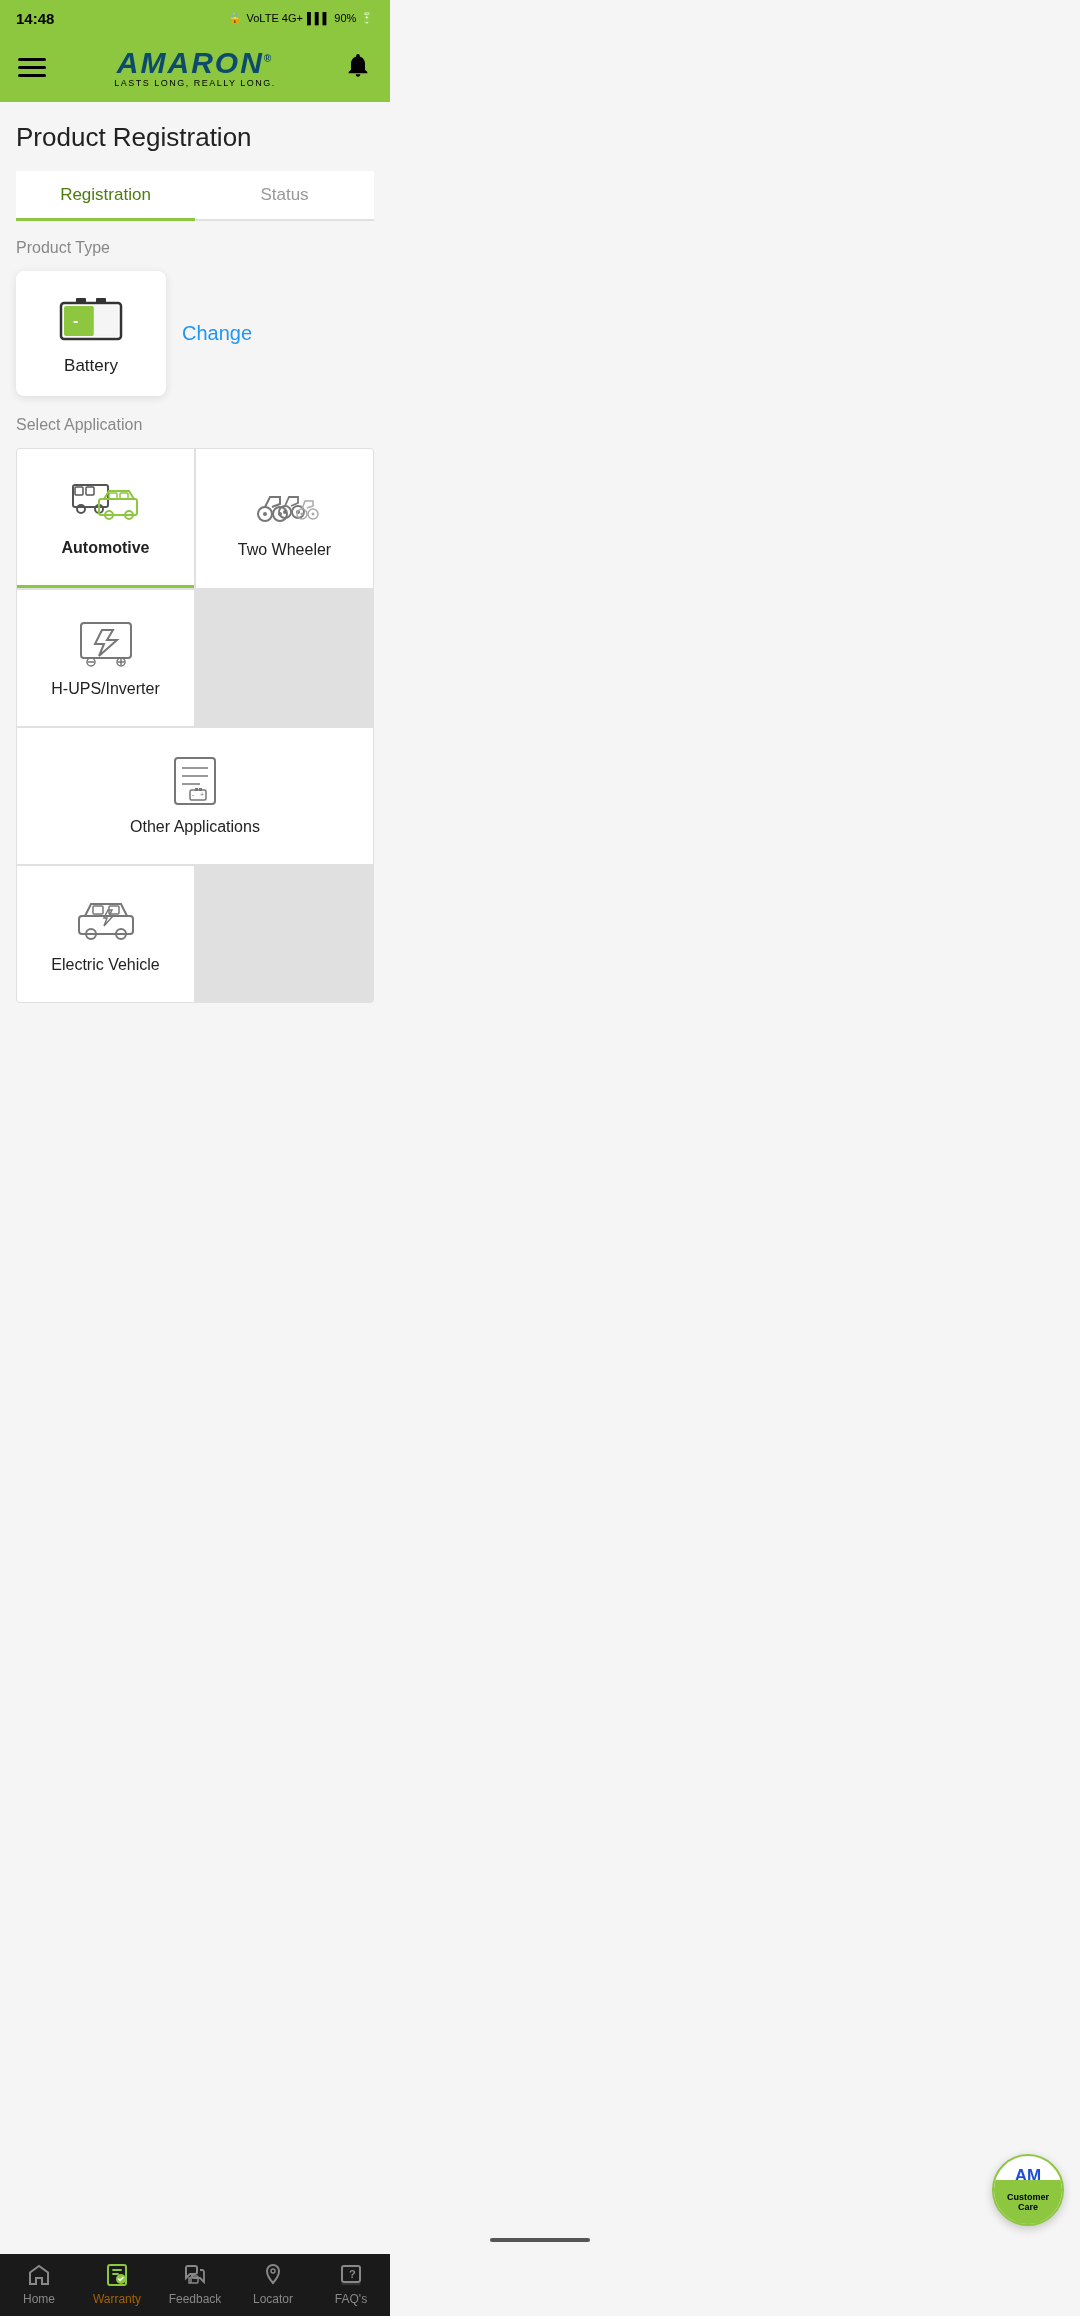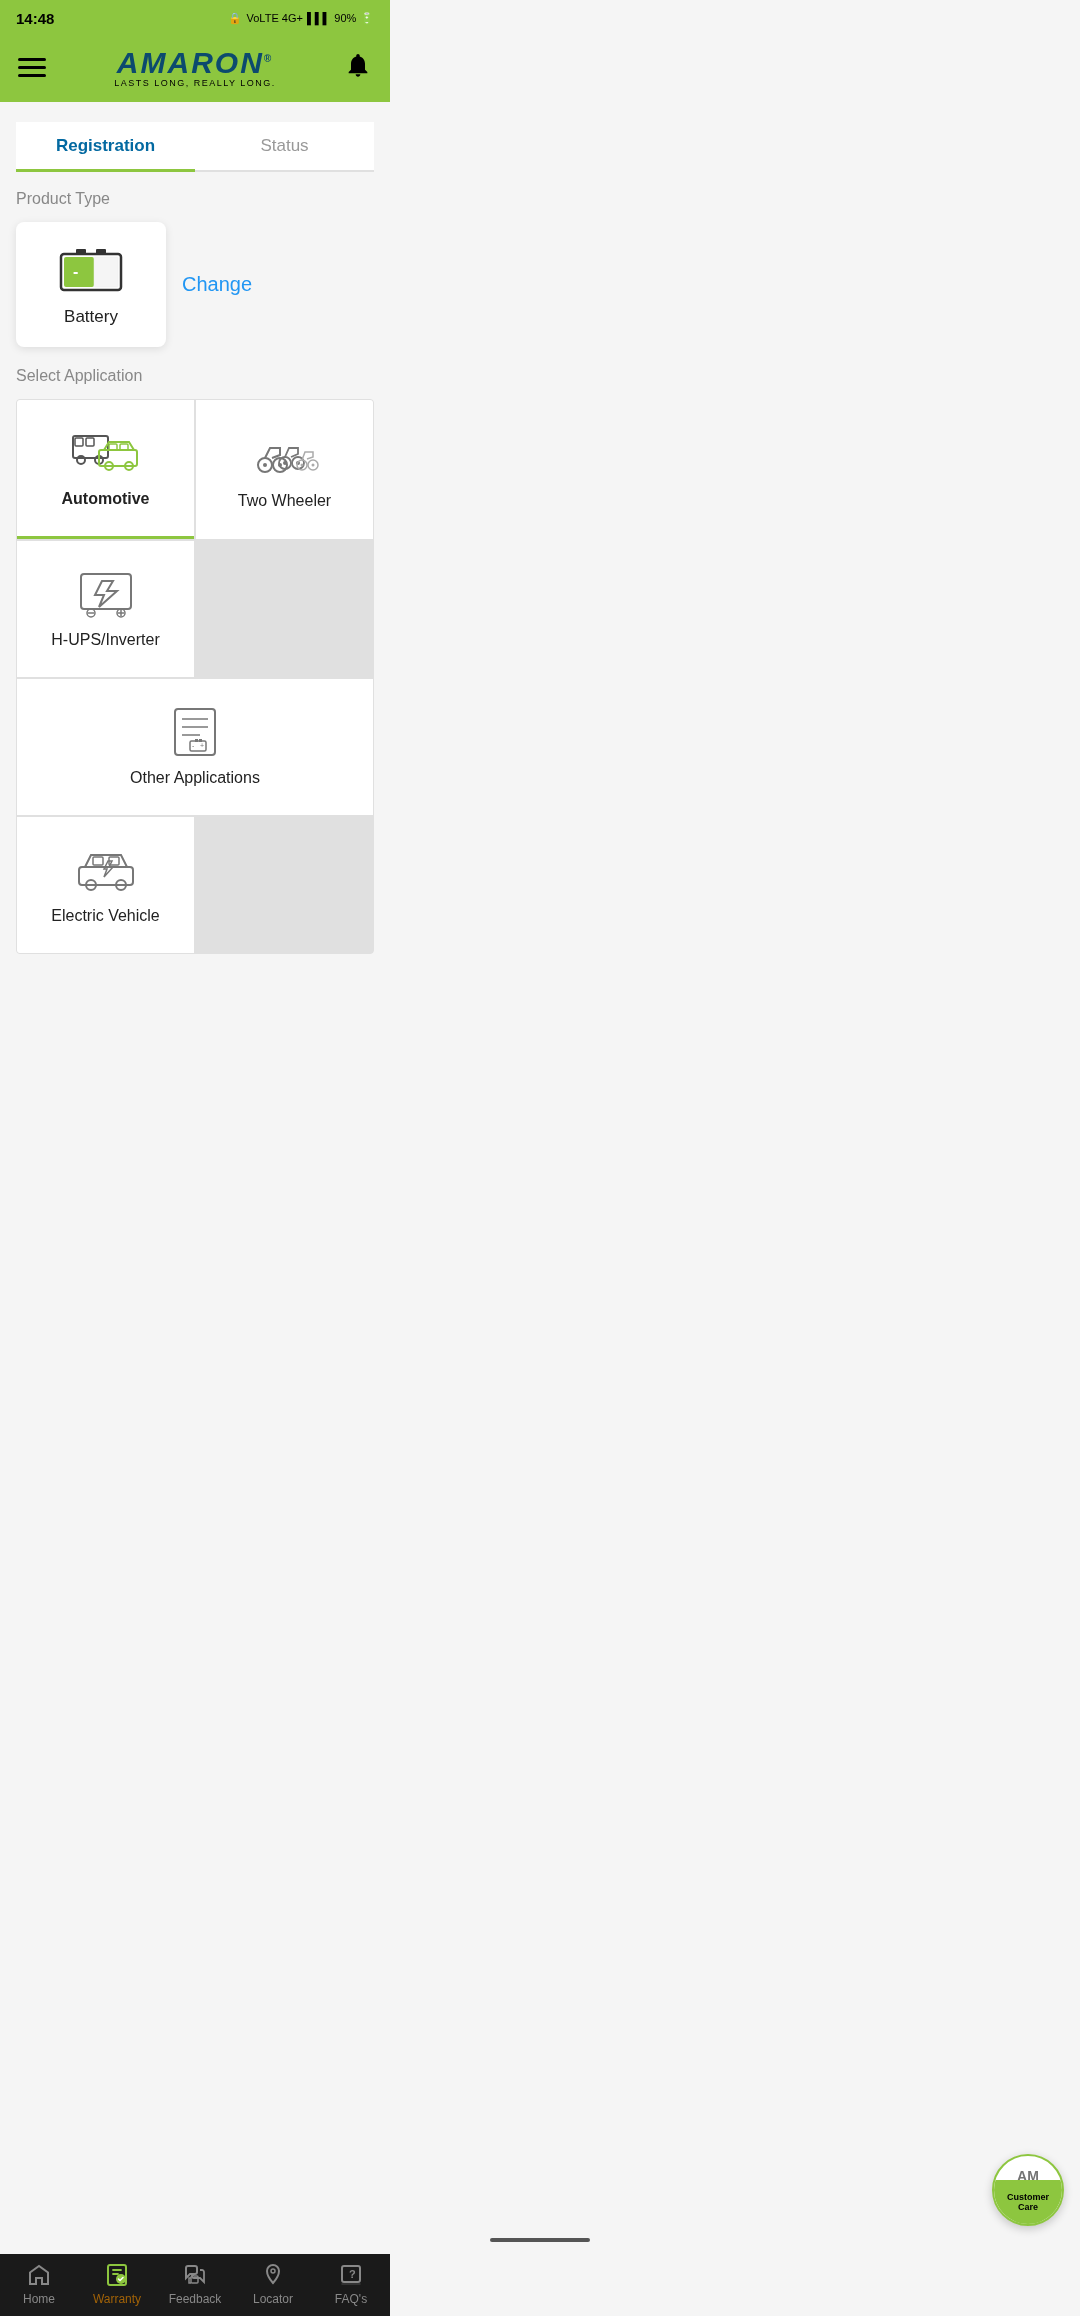--- a/index.html
+++ b/index.html
@@ -107,22 +107,22 @@
     .tab {
       flex: 1;
       text-align: center;
       padding: 14px 0;
       font-size: 17px;
       cursor: pointer;
       color: #999;
       position: relative;
     }
     .tab.active {
-      font-weight: 700;
-      color: #0369a1;
+      font-weight: 400;
+      color: #4d7c0f;
     }
     .tab.active::after {
       content: '';
       position: absolute;
       bottom: -2px;
       left: 0;
       right: 0;
       height: 3px;
       background: #8dc63f;
     }
@@ -316,20 +316,21 @@
     <div class="logo-tagline">LASTS LONG, REALLY LONG.</div>
   </div>
   <div class="bell-icon">
     <svg class="bell-svg" viewBox="0 0 24 24" xmlns="http://www.w3.org/2000/svg">
       <path d="M12 22c1.1 0 2-.9 2-2h-4c0 1.1.9 2 2 2zm6-6v-5c0-3.07-1.63-5.64-4.5-6.32V4c0-.83-.67-1.5-1.5-1.5s-1.5.67-1.5 1.5v.68C7.64 5.36 6 7.92 6 11v5l-2 2v1h16v-1l-2-2z"></path>
     </svg>
   </div>
 </div>
 
 <div class="page-content">
+  <h1 class="page-title">Product Registration</h1>
 
   <div class="tabs">
     <div class="tab active">
       <span>Registration</span>
     </div>
     <div class="tab">
       <span>Status</span>
     </div>
   </div>
 </div>
@@ -454,21 +455,21 @@
         <path d="M37 16 L33 24 L36 24 L33 32 L42 22 L38 22 L41 16 Z" fill="none" stroke="#777" stroke-width="1.5"></path>
       </svg>
       <span class="app-item-label">Electric Vehicle</span>
     </div>
 
   </div>
 </div>
 
 <div class="customer-care-fab">
   <div style="display:flex;flex-direction:column;align-items:center;padding-bottom:18px;">
-    <span style="font-size:14px;font-weight:800;color:#737373;">AM</span>
+    <span style="font-size:17px;font-weight:800;color:#1d4ed8;">AM</span>
     <span style="font-size:9px;font-weight:600;color:#555;">Care<sup style="font-size:6px;">®</sup></span>
   </div>
   <div class="customer-care-bottom">
     <span>Customer Care</span>
   </div>
 </div>
 
 <div class="bottom-indicator"></div>
 
 <div class="bottom-nav">

